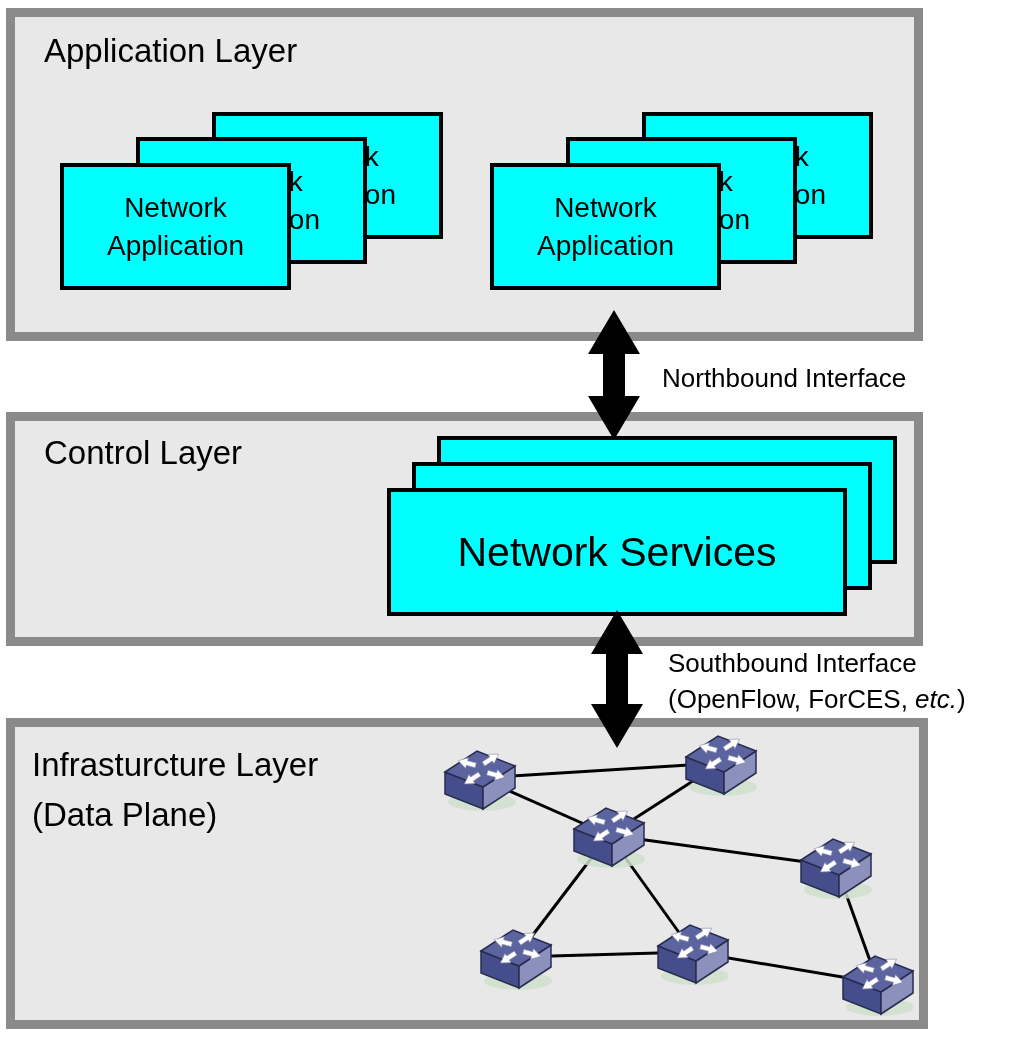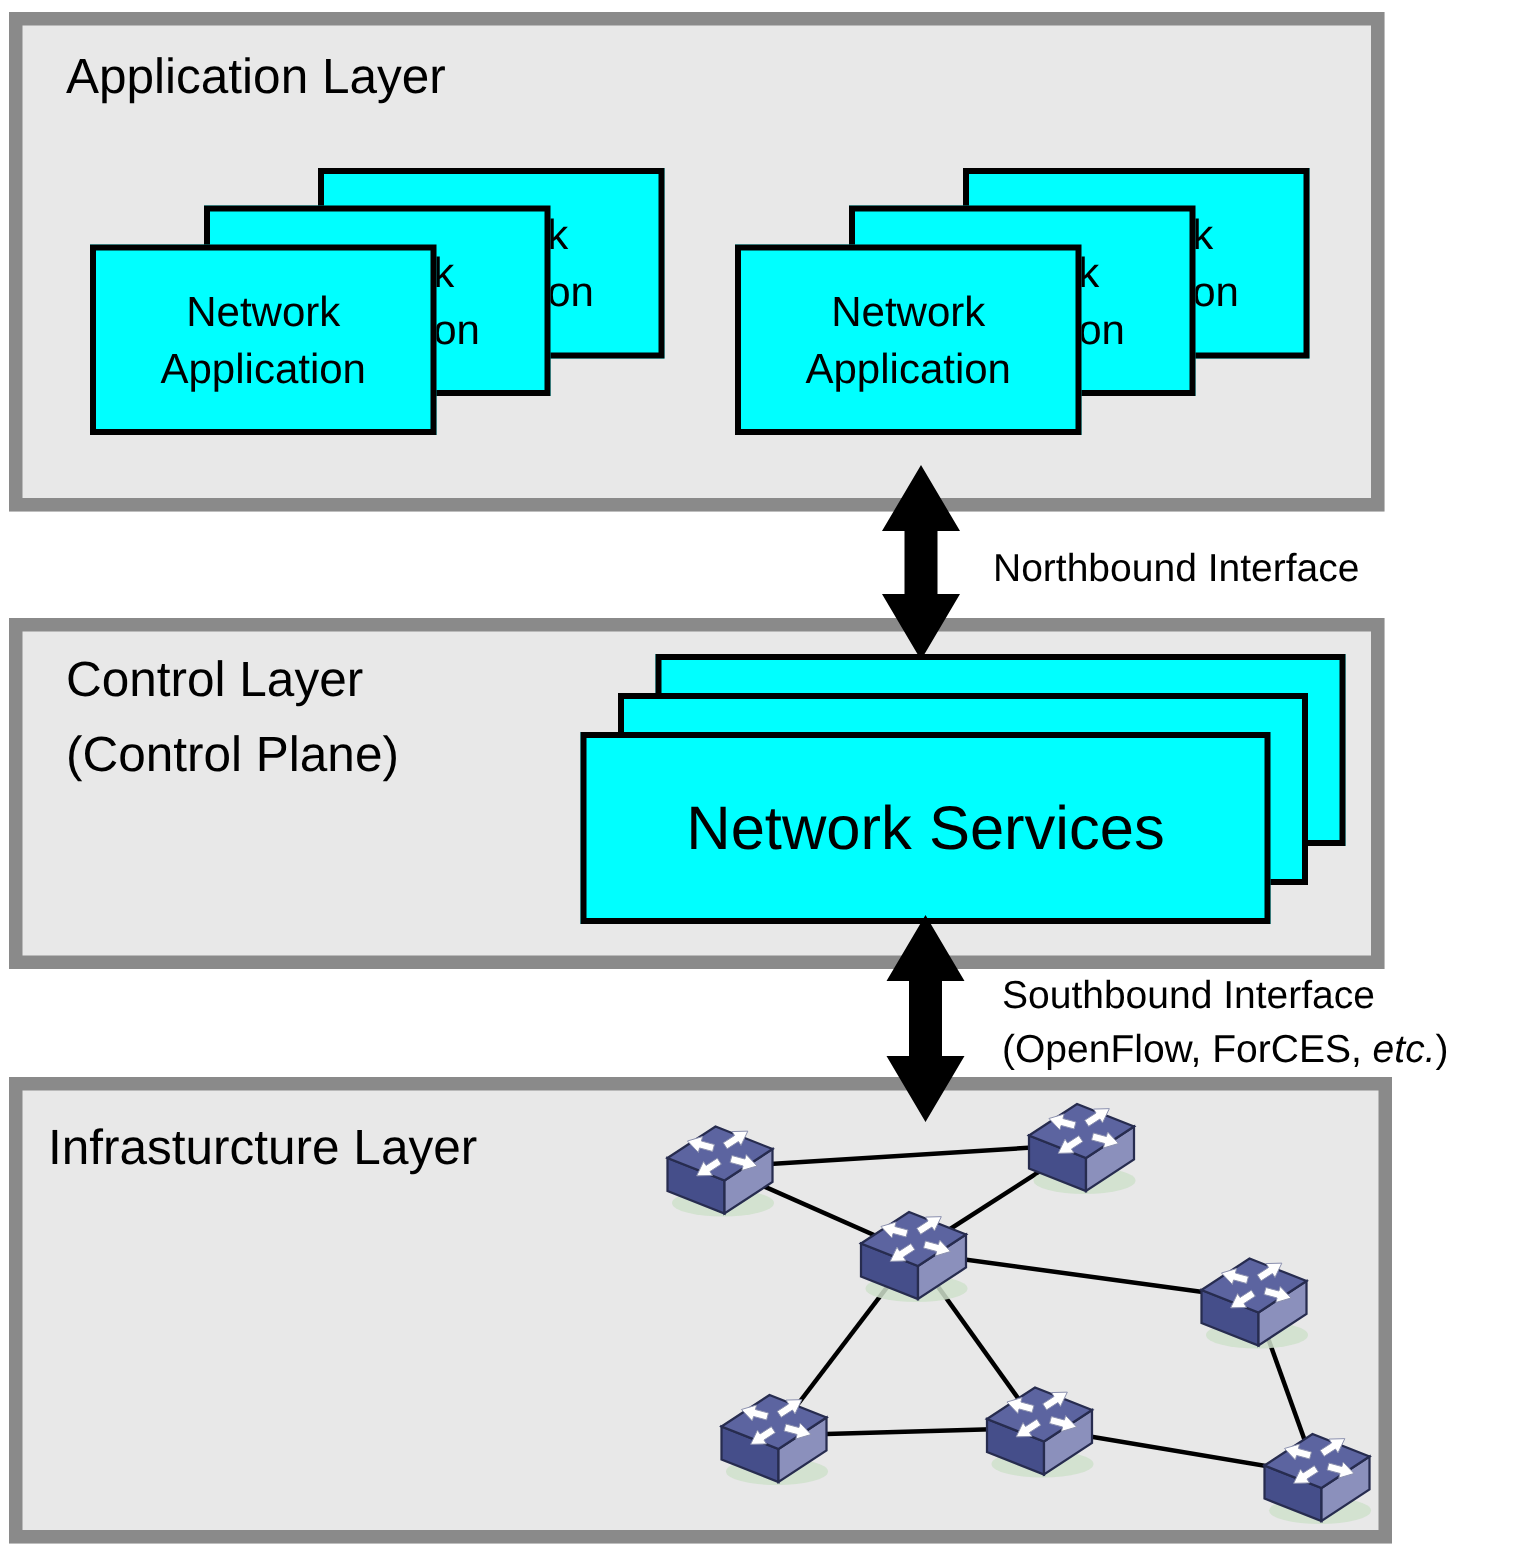--- a/index.html
+++ b/index.html
@@ -63,24 +63,24 @@
 
   <div class="layer" id="app-layer"></div>
   <div class="layer" id="control-layer"></div>
   <div class="layer" id="infra-layer"></div>
 
   <div class="layer-title" id="app-title">
     <span>Application Layer</span>
   </div>
   <div class="layer-title" id="control-title">
     <span>Control Layer</span><br>
-    <span>(Control Plane)</span>
   </div>
   <div class="layer-title" id="infra-title">
     <span>Infrasturcture Layer</span><br>
+    <span>(Data Plane)</span>
   </div>
 
   <div class="cyan-box app-box" id="s1-back">
       <span>Network Application</span>
     </div>
   <div class="cyan-box app-box" id="s1-mid">
       <span>Network Application</span>
     </div>
   <div class="cyan-box app-box" id="s1-front">
       <span>Network Application</span>

